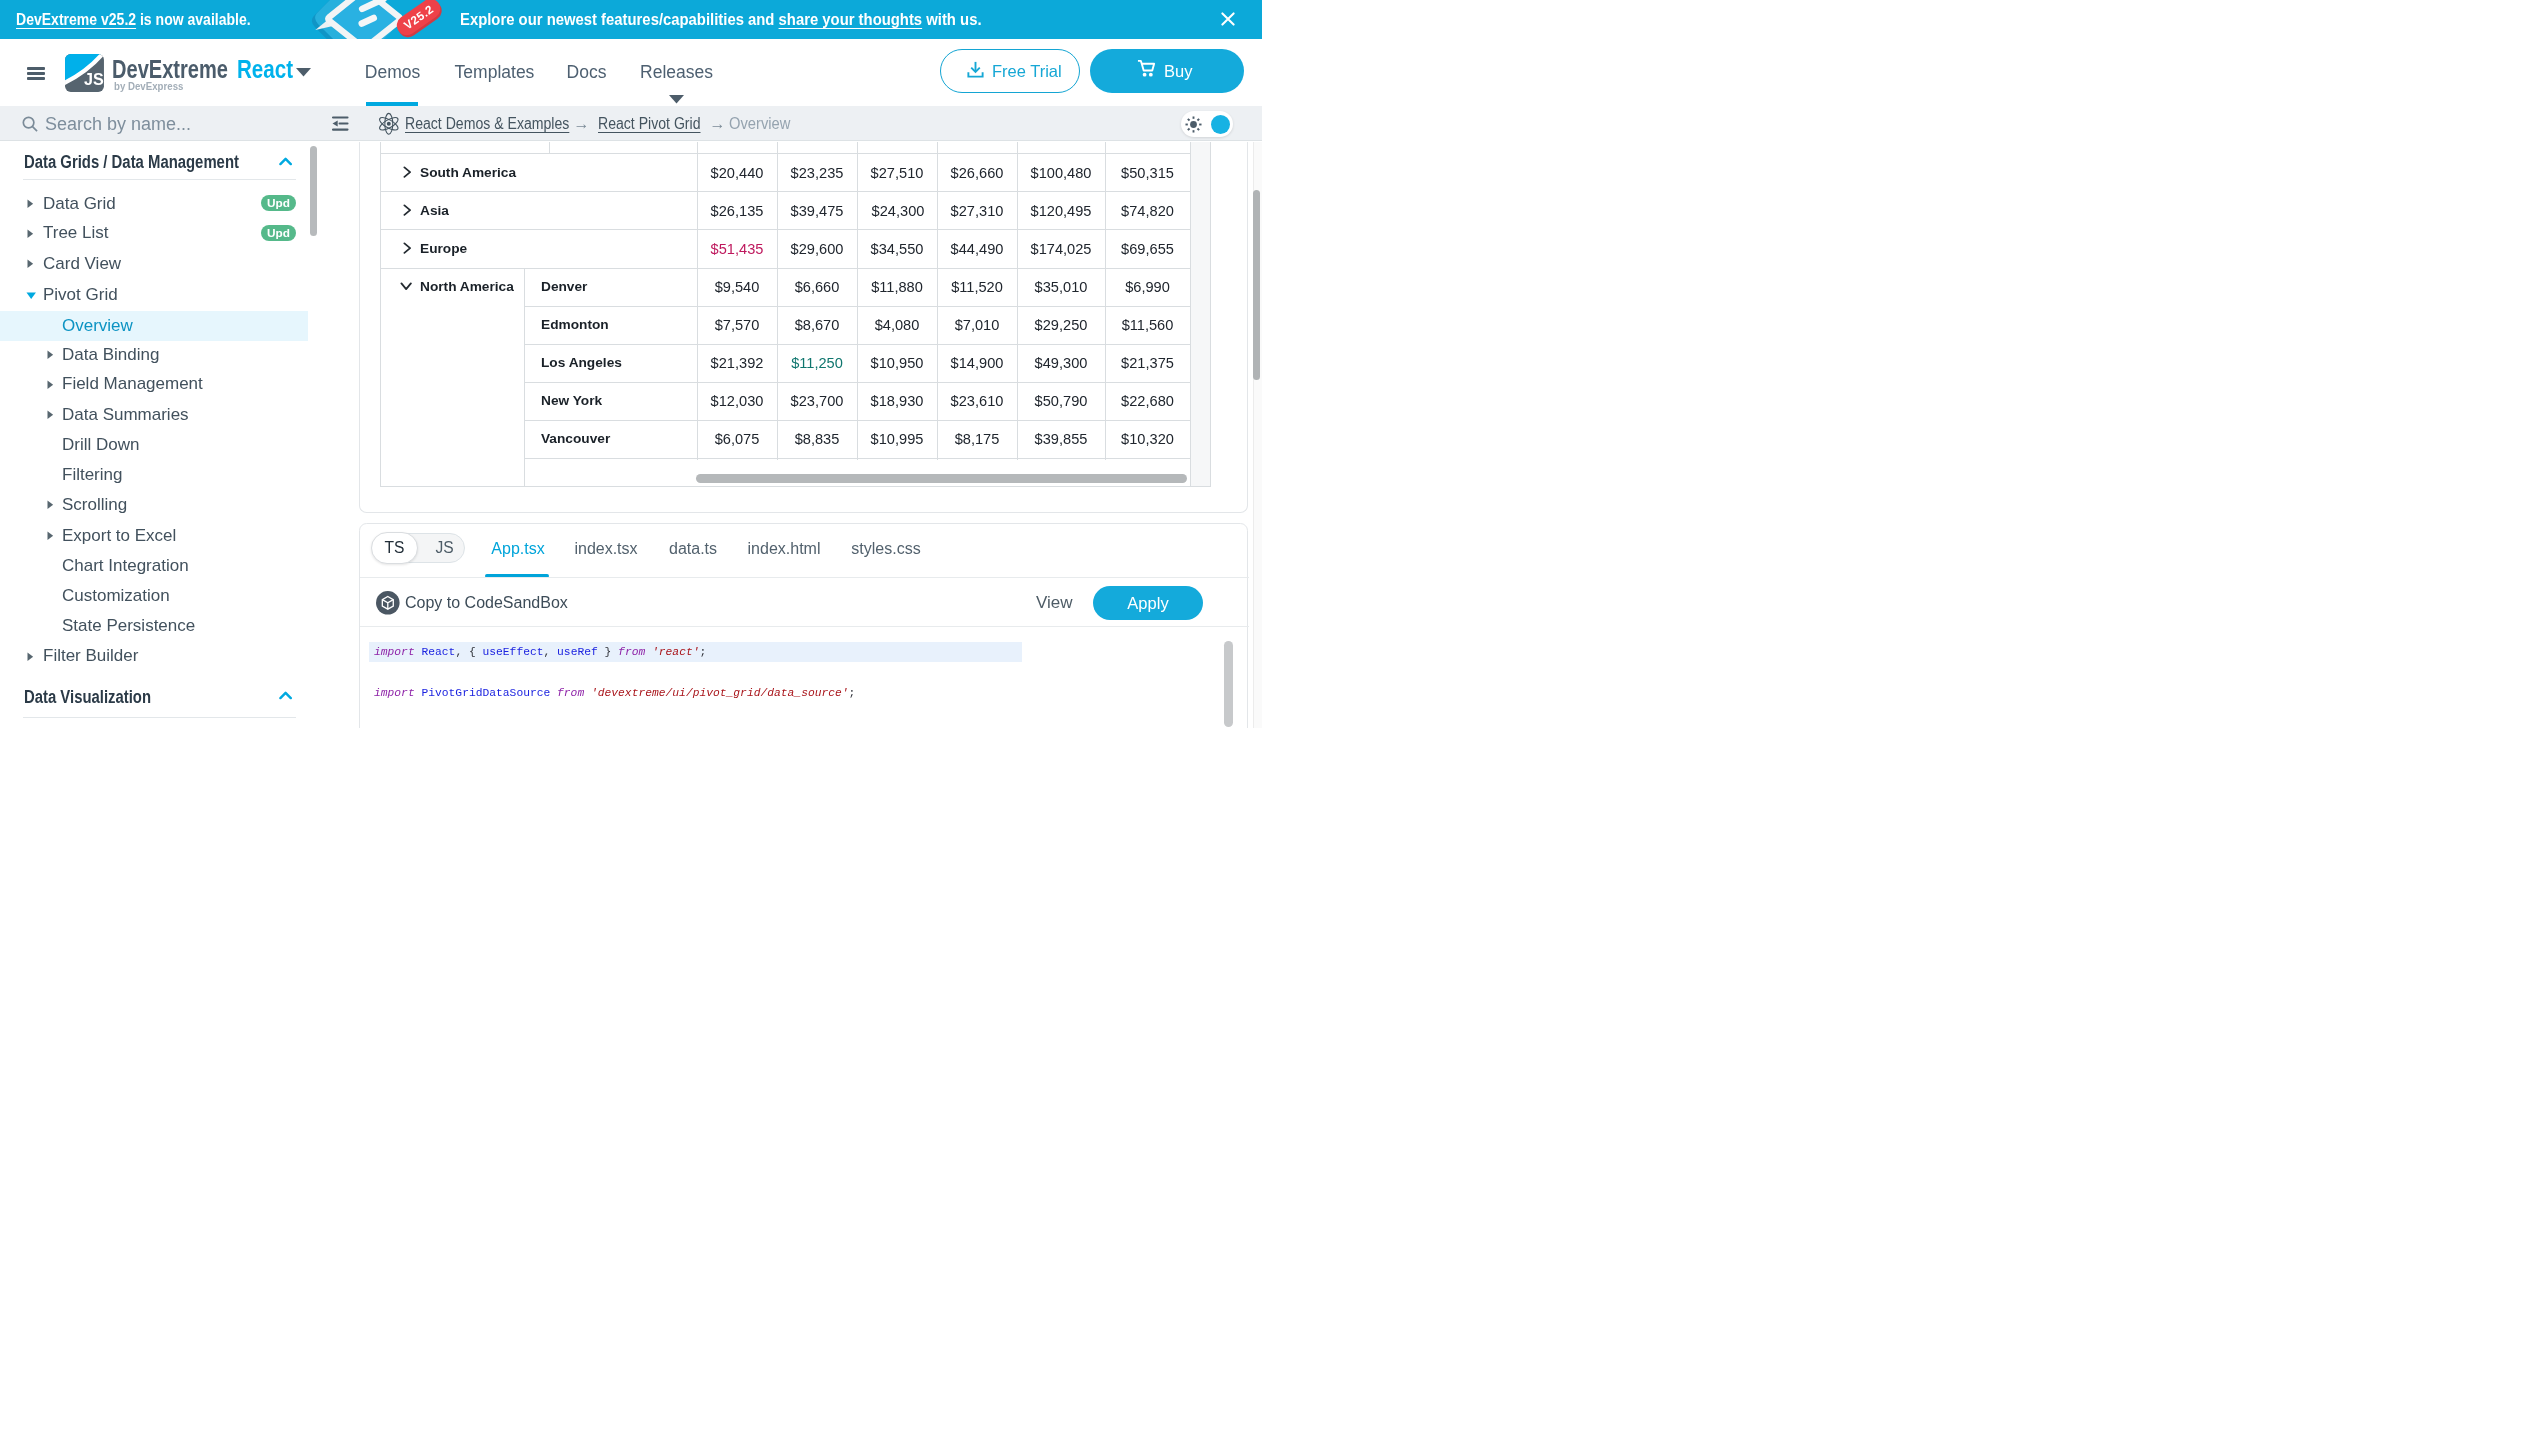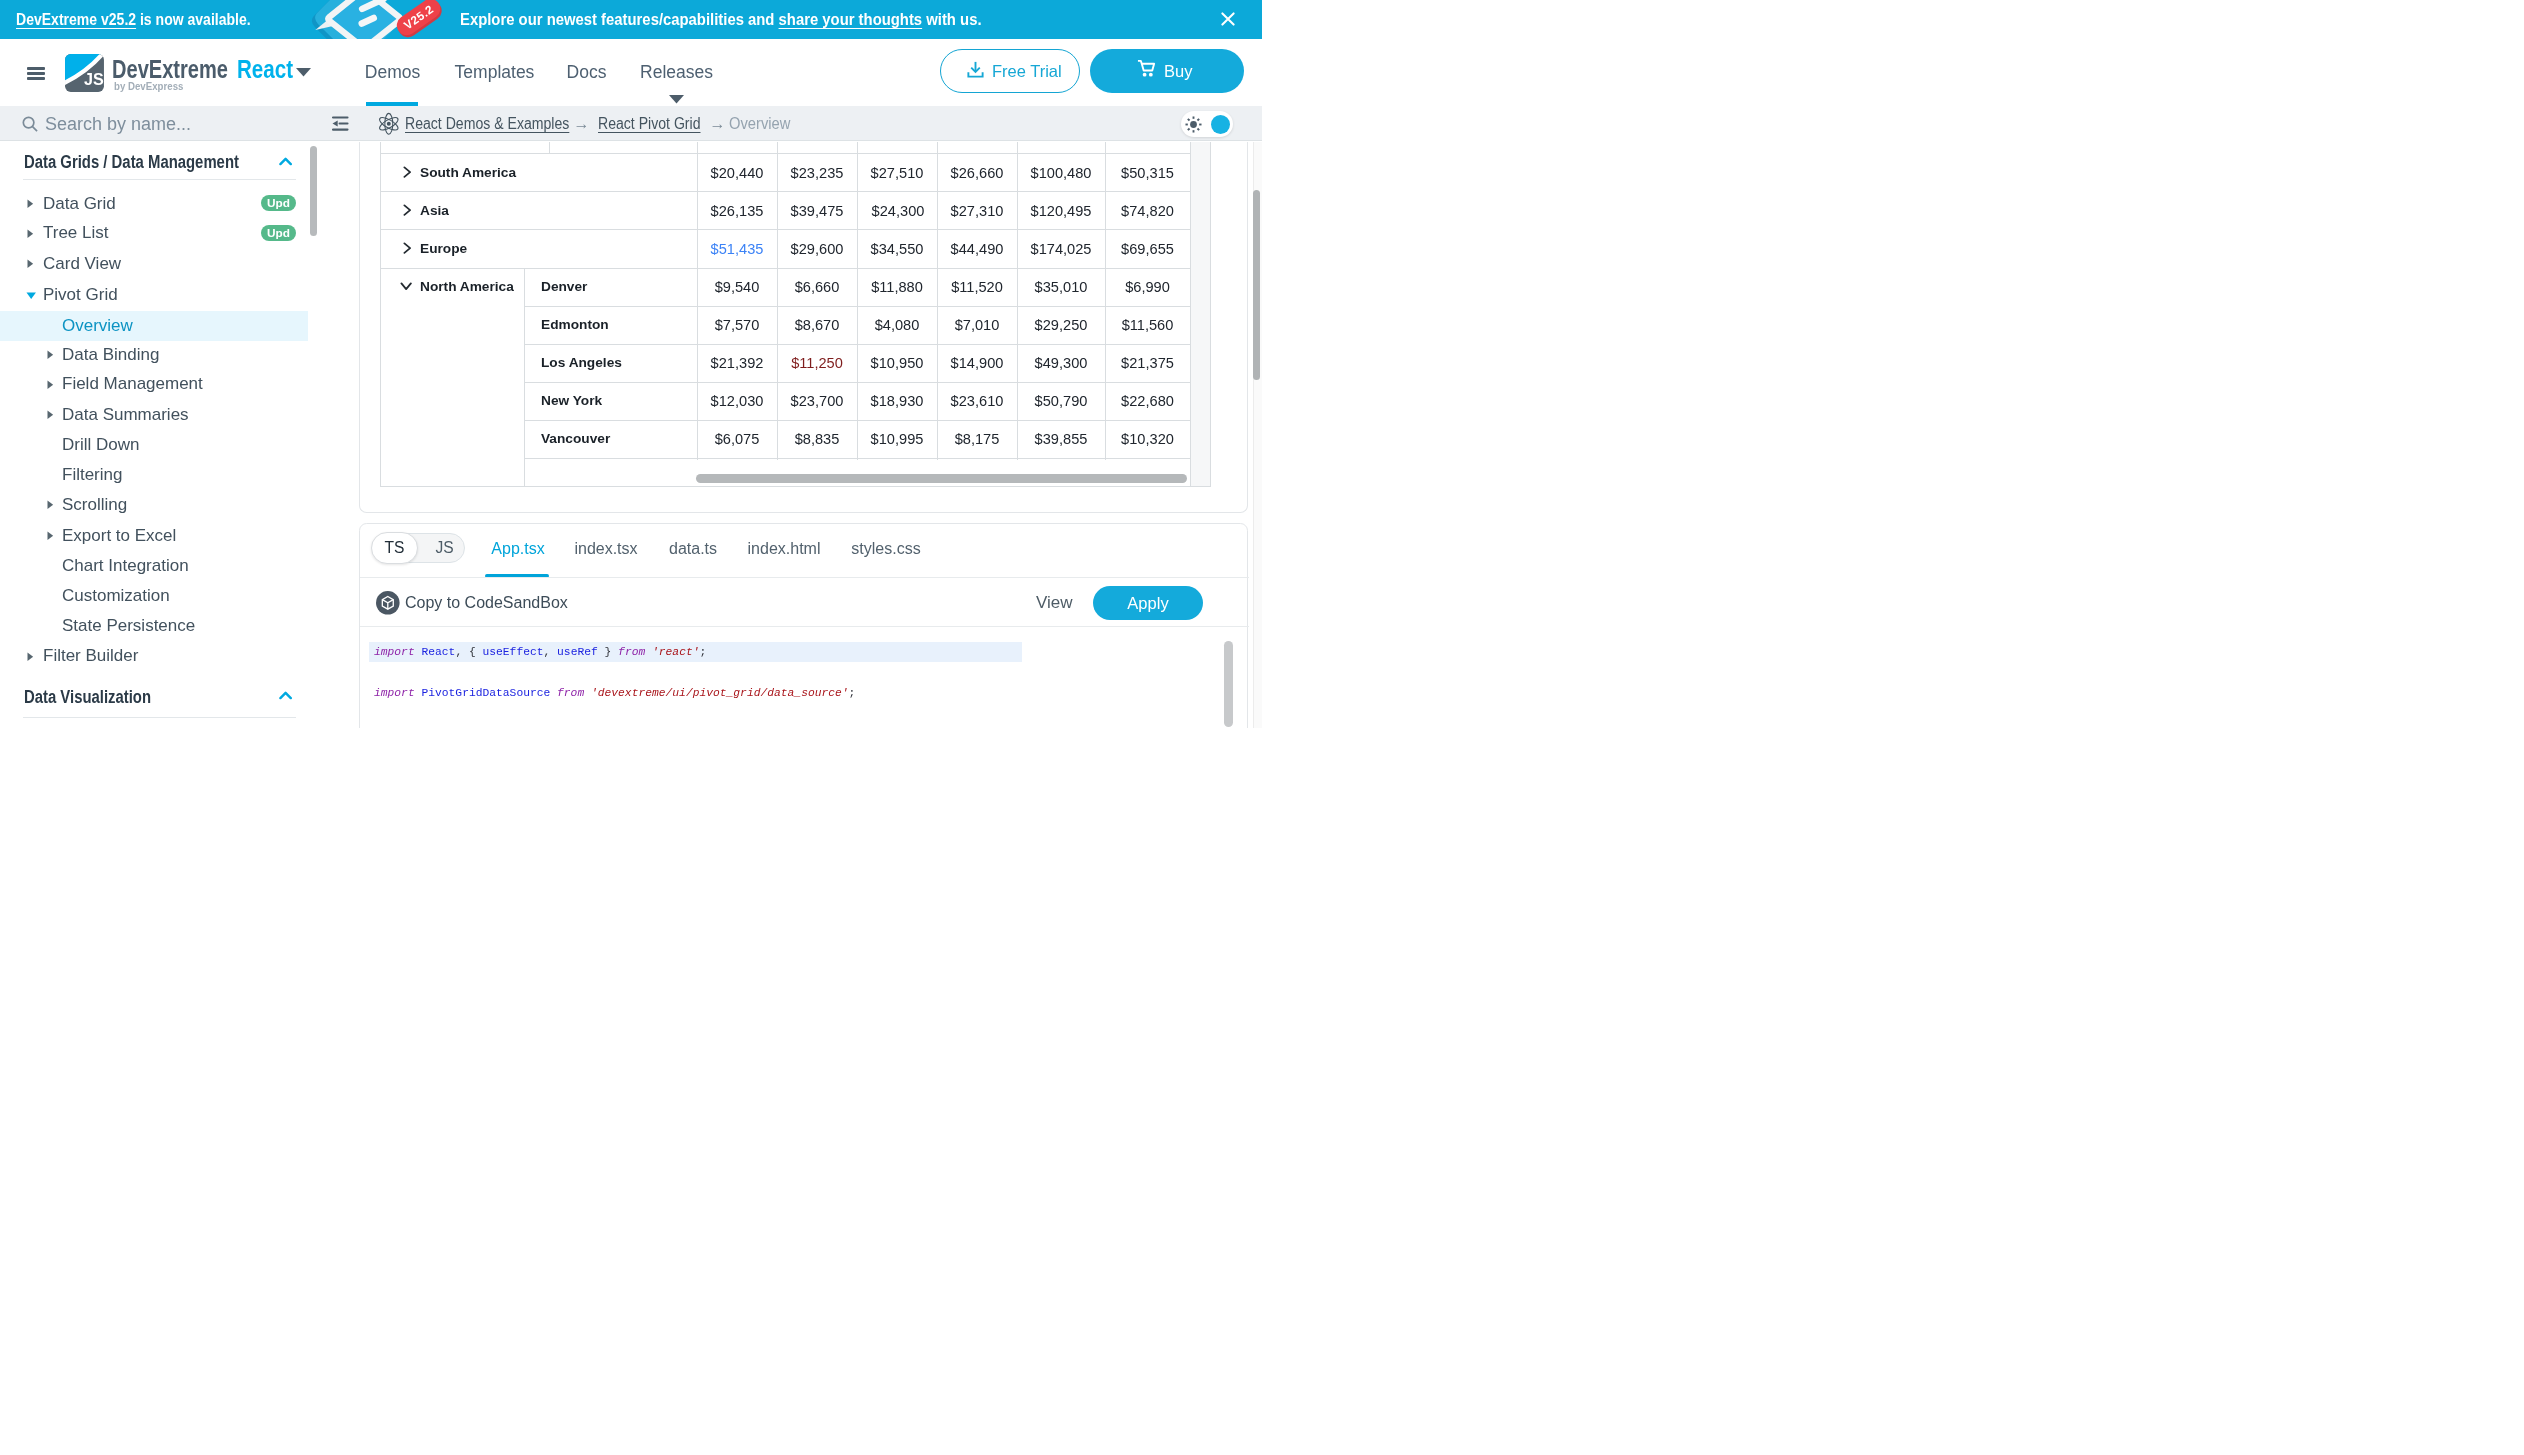--- a/index.html
+++ b/index.html
@@ -236,21 +236,21 @@
 <div class="ab" style="left:317px;top:58px;width:80px;height:22px;line-height:22px;text-align:center;font-size:14.6px;color:#20262e">$26,135</div>
 <div class="ab" style="left:397px;top:58px;width:80px;height:22px;line-height:22px;text-align:center;font-size:14.6px;color:#20262e">$39,475</div>
 <div class="ab" style="left:478px;top:58px;width:80px;height:22px;line-height:22px;text-align:center;font-size:14.6px;color:#20262e">$24,300</div>
 <div class="ab" style="left:557px;top:58px;width:80px;height:22px;line-height:22px;text-align:center;font-size:14.6px;color:#20262e">$27,310</div>
 <div class="ab" style="left:637px;top:58px;width:88px;height:22px;line-height:22px;text-align:center;font-size:14.6px;color:#20262e">$120,495</div>
 <div class="ab" style="left:725px;top:58px;width:85px;height:22px;line-height:22px;text-align:center;font-size:14.6px;color:#20262e">$74,820</div>
 <svg class="ab" style="left:23px;top:100px" width="8.5" height="12.3" viewBox="0 0 9 13">
       <path d="M1.5 1.5 L7.5 6.5 L1.5 11.5" stroke="#242b31" stroke-width="1.9" fill="none" stroke-linecap="round" stroke-linejoin="round"></path>
     </svg>
 <div class="ab b" style="left:40px;top:96px;height:22px;line-height:22px;font-size:13.7px;color:#1a2128">Europe</div>
-<div class="ab" style="left:317px;top:96px;width:80px;height:22px;line-height:22px;text-align:center;font-size:14.6px;color:#3b82f6">$51,435</div>
+<div class="ab" style="left:317px;top:96px;width:80px;height:22px;line-height:22px;text-align:center;font-size:14.6px;color:#be185d">$51,435</div>
 <div class="ab" style="left:397px;top:96px;width:80px;height:22px;line-height:22px;text-align:center;font-size:14.6px;color:#20262e">$29,600</div>
 <div class="ab" style="left:477px;top:96px;width:80px;height:22px;line-height:22px;text-align:center;font-size:14.6px;color:#20262e">$34,550</div>
 <div class="ab" style="left:557px;top:96px;width:80px;height:22px;line-height:22px;text-align:center;font-size:14.6px;color:#20262e">$44,490</div>
 <div class="ab" style="left:637px;top:96px;width:88px;height:22px;line-height:22px;text-align:center;font-size:14.6px;color:#20262e">$174,025</div>
 <div class="ab" style="left:725px;top:96px;width:85px;height:22px;line-height:22px;text-align:center;font-size:14.6px;color:#20262e">$69,655</div>
 <svg class="ab" style="left:20px;top:140px" width="12.3" height="8.5" viewBox="0 0 13 9">
       <path d="M1.5 1.5 L6.5 7.5 L11.5 1.5" stroke="#242b31" stroke-width="1.9" fill="none" stroke-linecap="round" stroke-linejoin="round"></path>
     </svg>
 <div class="ab b" style="left:40px;top:134px;height:22px;line-height:22px;font-size:13.7px;color:#1a2128">North America</div>
 <div class="ab b" style="left:161px;top:134px;height:22px;line-height:22px;font-size:13.7px;color:#1a2128">Denver</div>
@@ -262,21 +262,21 @@
 <div class="ab" style="left:725px;top:134px;width:85px;height:22px;line-height:22px;text-align:center;font-size:14.6px;color:#20262e">$6,990</div>
 <div class="ab b" style="left:161px;top:172px;height:22px;line-height:22px;font-size:13.7px;color:#1a2128">Edmonton</div>
 <div class="ab" style="left:317px;top:172px;width:80px;height:22px;line-height:22px;text-align:center;font-size:14.6px;color:#20262e">$7,570</div>
 <div class="ab" style="left:397px;top:172px;width:80px;height:22px;line-height:22px;text-align:center;font-size:14.6px;color:#20262e">$8,670</div>
 <div class="ab" style="left:477px;top:172px;width:80px;height:22px;line-height:22px;text-align:center;font-size:14.6px;color:#20262e">$4,080</div>
 <div class="ab" style="left:557px;top:172px;width:80px;height:22px;line-height:22px;text-align:center;font-size:14.6px;color:#20262e">$7,010</div>
 <div class="ab" style="left:637px;top:172px;width:88px;height:22px;line-height:22px;text-align:center;font-size:14.6px;color:#20262e">$29,250</div>
 <div class="ab" style="left:725px;top:172px;width:85px;height:22px;line-height:22px;text-align:center;font-size:14.6px;color:#20262e">$11,560</div>
 <div class="ab b" style="left:161px;top:210px;height:22px;line-height:22px;font-size:13.7px;color:#1a2128">Los Angeles</div>
 <div class="ab" style="left:317px;top:210px;width:80px;height:22px;line-height:22px;text-align:center;font-size:14.6px;color:#20262e">$21,392</div>
-<div class="ab" style="left:397px;top:210px;width:80px;height:22px;line-height:22px;text-align:center;font-size:14.6px;color:#7f1d1d">$11,250</div>
+<div class="ab" style="left:397px;top:210px;width:80px;height:22px;line-height:22px;text-align:center;font-size:14.6px;color:#0f766e">$11,250</div>
 <div class="ab" style="left:477px;top:210px;width:80px;height:22px;line-height:22px;text-align:center;font-size:14.6px;color:#20262e">$10,950</div>
 <div class="ab" style="left:557px;top:210px;width:80px;height:22px;line-height:22px;text-align:center;font-size:14.6px;color:#20262e">$14,900</div>
 <div class="ab" style="left:637px;top:210px;width:88px;height:22px;line-height:22px;text-align:center;font-size:14.6px;color:#20262e">$49,300</div>
 <div class="ab" style="left:725px;top:210px;width:85px;height:22px;line-height:22px;text-align:center;font-size:14.6px;color:#20262e">$21,375</div>
 <div class="ab b" style="left:161px;top:248px;height:22px;line-height:22px;font-size:13.7px;color:#1a2128">New York</div>
 <div class="ab" style="left:317px;top:248px;width:80px;height:22px;line-height:22px;text-align:center;font-size:14.6px;color:#20262e">$12,030</div>
 <div class="ab" style="left:397px;top:248px;width:80px;height:22px;line-height:22px;text-align:center;font-size:14.6px;color:#20262e">$23,700</div>
 <div class="ab" style="left:477px;top:248px;width:80px;height:22px;line-height:22px;text-align:center;font-size:14.6px;color:#20262e">$18,930</div>
 <div class="ab" style="left:557px;top:248px;width:80px;height:22px;line-height:22px;text-align:center;font-size:14.6px;color:#20262e">$23,610</div>
 <div class="ab" style="left:637px;top:248px;width:88px;height:22px;line-height:22px;text-align:center;font-size:14.6px;color:#20262e">$50,790</div>

